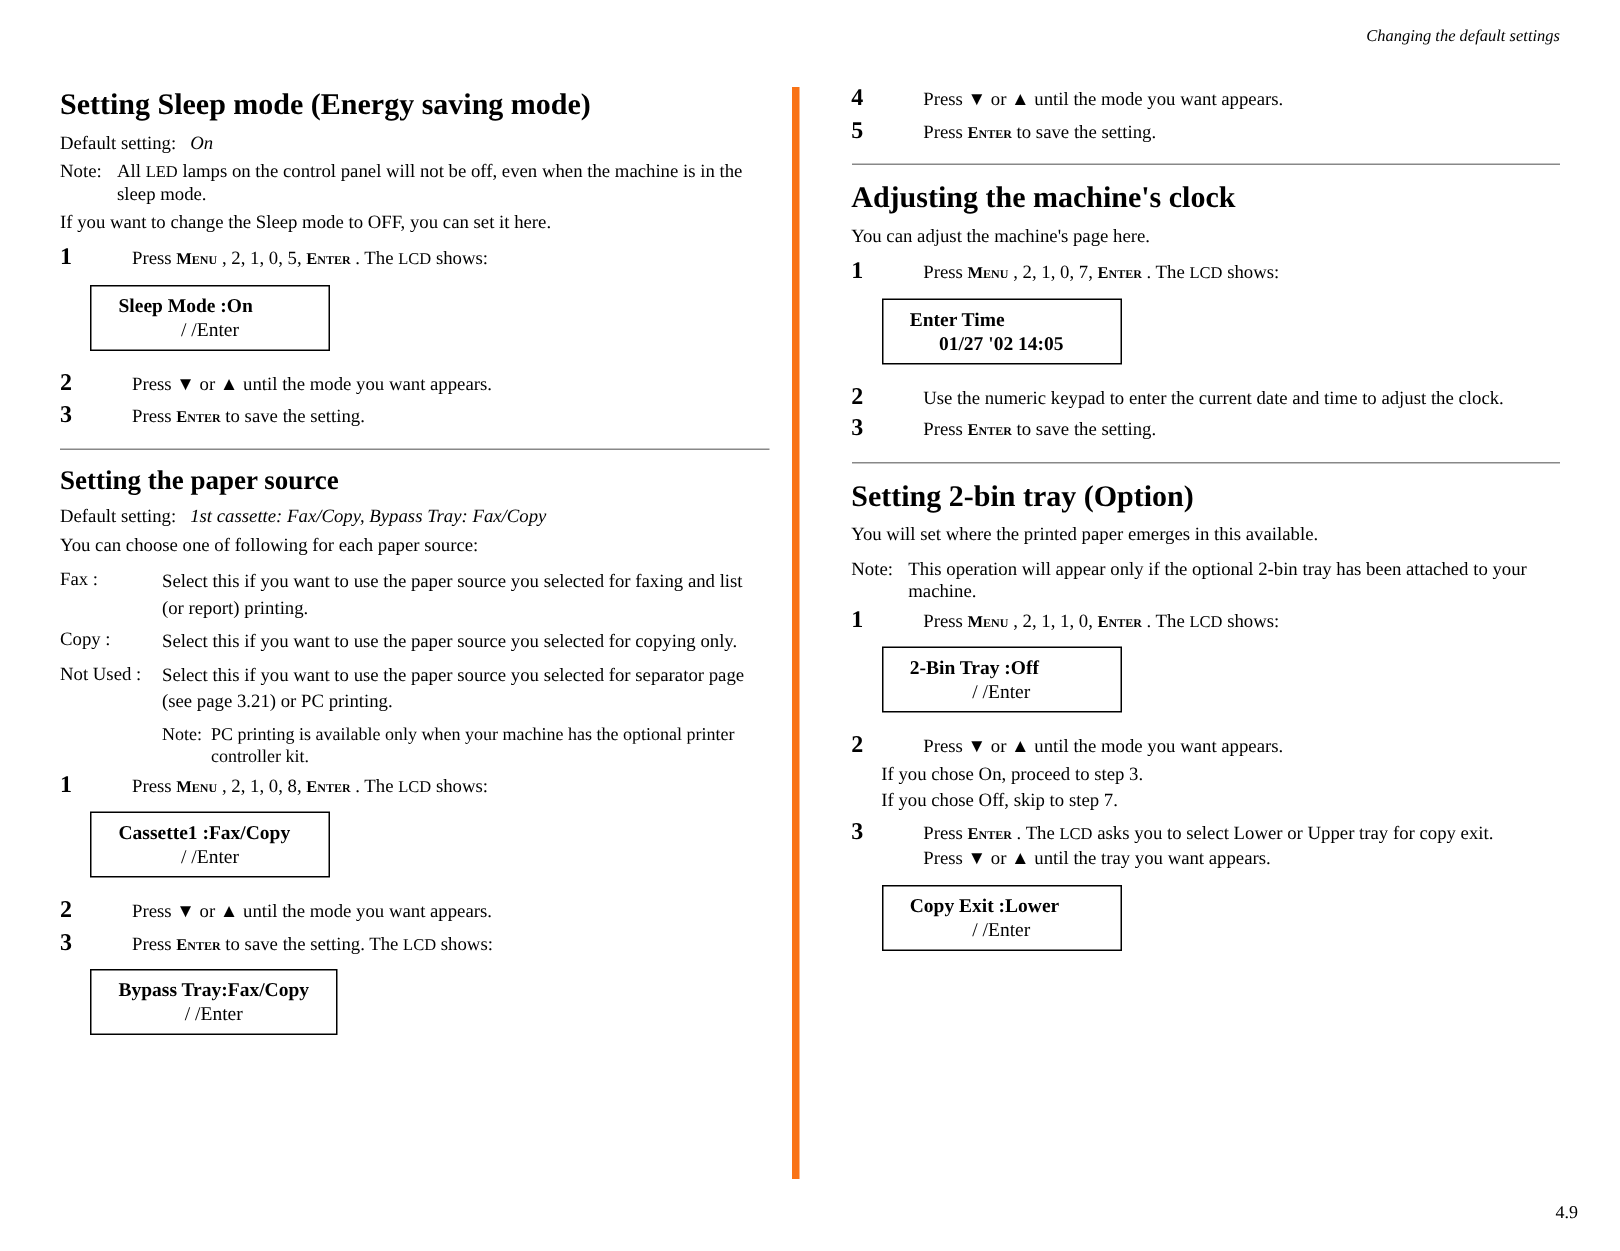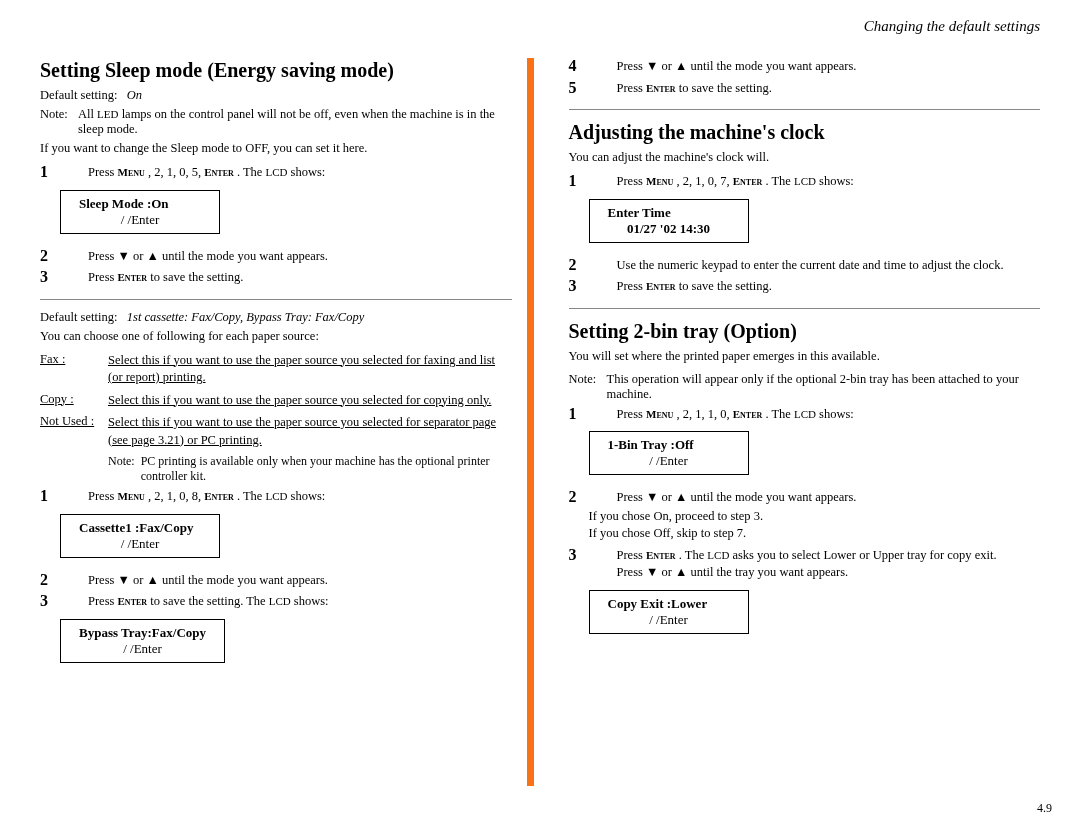--- a/index.html
+++ b/index.html
@@ -15,40 +15,40 @@
     .page-container {
       width: 1080px;
       height: 834px;
       position: relative;
       padding: 28px 40px 28px 40px;
     }
     .top-right-header {
       position: absolute;
       top: 18px;
       right: 40px;
-      font-size: 15px;
+      font-size: 11px;
       font-style: italic;
       margin-left: 48px;
     }
     .page-number {
       position: absolute;
       bottom: 18px;
       right: 28px;
       font-size: 12px;
     }
     .two-columns {
       display: flex;
       gap: 30px;
       margin-top: 30px;
       height: calc(100% - 50px);
     }
     .left-col {
       flex: 1;
       padding-right: 15px;
-      border-right: 7px solid #f97316;
+      border-right: 5px solid #f97316;
     }
     .right-col {
       flex: 1;
       padding-left: 5px;
     }
     .section-title {
       font-size: 20px;
       font-weight: bold;
       margin-bottom: 6px;
       line-height: 1.2;
@@ -127,21 +127,20 @@
     .small-caps { font-variant: small-caps; font-size: 11px; }
     .table-like {
       margin-left: 0;
       margin-bottom: 4px;
       font-size: 12.5px;
     }
     .table-row-item {
       display: flex;
       margin-bottom: 5px;
       gap: 0;
-      text-decoration: underline;
     }
     .table-cell-label {
       min-width: 68px;
       font-size: 12.5px;
       vertical-align: top;
     }
     .table-cell-content {
       flex: 1;
       font-size: 12.5px;
       line-height: 1.4;
@@ -207,20 +206,21 @@
           <span class="step-num bold">3</span>
           <span class="step-text">
             Press <span class="small-caps bold">Enter</span> to save the setting.
           </span>
         </div>
       </div>
 
       <hr class="divider">
 
       <div class="section">
+        <div class="section-title-medium">Setting the paper source</div>
         <div class="default-setting-line">
           <span>Default setting:</span>
           &nbsp;&nbsp;<em><span>1st cassette: Fax/Copy, Bypass Tray: Fax/Copy</span></em>
         </div>
         <div class="if-line">You can choose one of following for each paper source:</div>
 
         <div class="table-like">
           <div class="table-row-item">
             <span class="table-cell-label">Fax :</span>
             <span class="table-cell-content">Select this if you want to use the paper source you selected for faxing and list (or report) printing.</span>
@@ -284,32 +284,32 @@
         <span class="step-num bold">5</span>
         <span class="step-text">
           Press <span class="small-caps bold">Enter</span> to save the setting.
         </span>
       </div>
 
       <hr class="right-divider">
 
       <div class="section">
         <div class="section-title">Adjusting the machine's clock</div>
-        <div class="if-line">You can adjust the machine's clock will.</div>
+        <div class="if-line">You can adjust the machine's page here.</div>
 
         <div class="step-container">
           <div class="step-row">
             <span class="step-num bold">1</span>
             <span class="step-text">
               Press <span class="small-caps bold">Menu</span> , 2, 1, 0, 7, <span class="small-caps bold">Enter</span> . The <span class="small-caps">LCD</span> shows:
             </span>
           </div>
           <div class="lcd-box">
             <div class="lcd-row1 bold">Enter Time</div>
-            <div class="lcd-row2 bold">01/27 '02 14:30</div>
+            <div class="lcd-row2 bold">01/27 '02 14:05</div>
           </div>
         </div>
 
         <div class="step-row" style="margin-bottom:4px;">
           <span class="step-num bold">2</span>
           <span class="step-text">Use the numeric keypad to enter the current date and time to adjust the clock.</span>
         </div>
 
         <div class="step-row" style="margin-bottom:10px;">
           <span class="step-num bold">3</span>
@@ -330,21 +330,21 @@
         </div>
 
         <div class="step-container">
           <div class="step-row">
             <span class="step-num bold">1</span>
             <span class="step-text">
               Press <span class="small-caps bold">Menu</span> , 2, 1, 1, 0, <span class="small-caps bold">Enter</span> . The <span class="small-caps">LCD</span> shows:
             </span>
           </div>
           <div class="lcd-box">
-            <div class="lcd-row1 bold">1-Bin Tray   :Off</div>
+            <div class="lcd-row1 bold">2-Bin Tray   :Off</div>
             <div class="lcd-row2">/    /Enter</div>
           </div>
         </div>
 
         <div class="step-row" style="margin-bottom:2px;">
           <span class="step-num bold">2</span>
           <span class="step-text">Press ▼ or ▲ until the mode you want appears.</span>
         </div>
         <div style="margin-left:20px; font-size:12.5px; margin-bottom:2px;">
           <span>If you chose On, proceed to step 3.</span>

